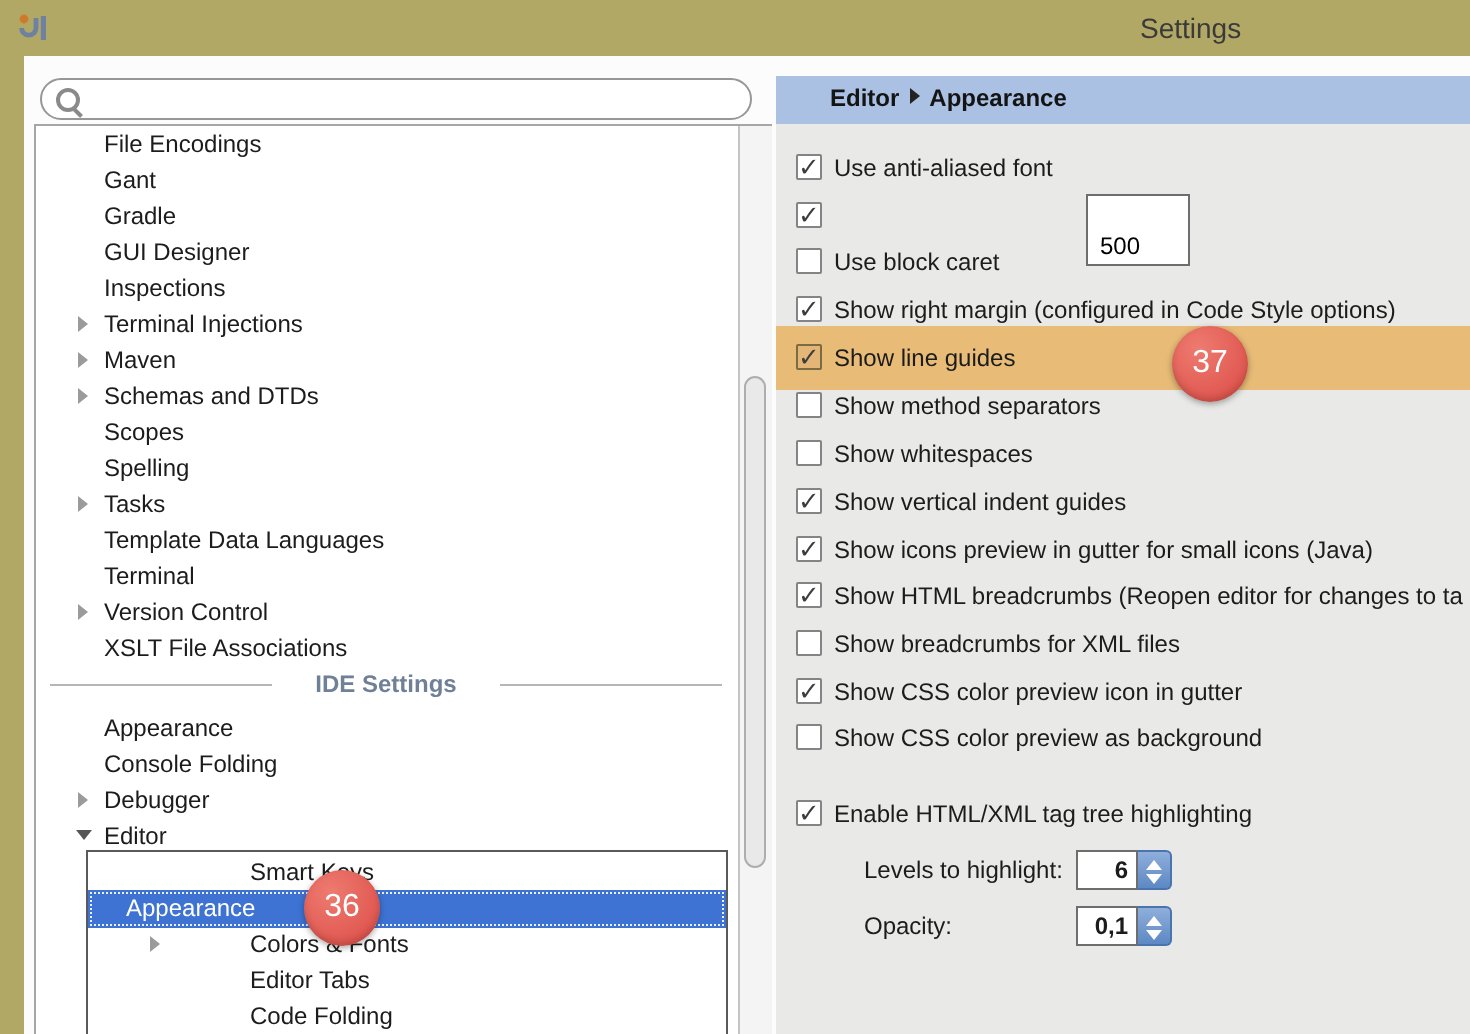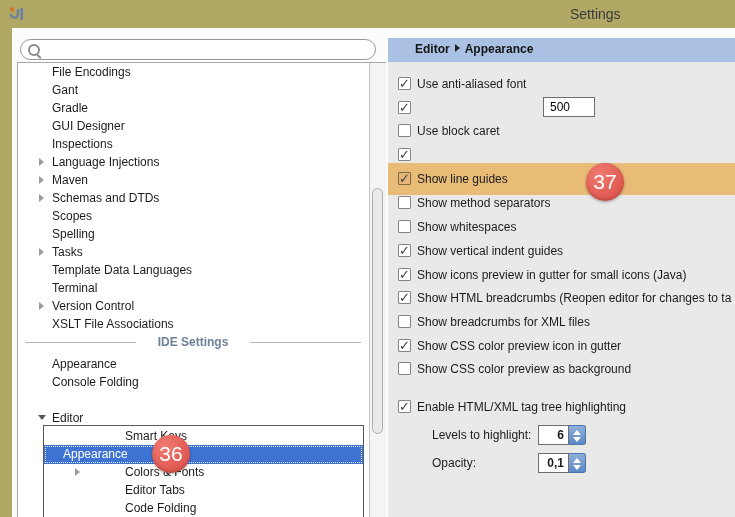--- a/index.html
+++ b/index.html
@@ -56,35 +56,35 @@
        border-top:4px solid transparent;border-bottom:4px solid transparent;border-left:5px solid #222;}
   .hlband{position:absolute;left:0;top:125px;width:347px;height:32px;background:#e8bb77;}
 
   .crow{position:absolute;left:0;height:18px;line-height:18px;width:347px;white-space:nowrap;z-index:3;}
   .cb{position:absolute;left:10px;top:2px;width:13px;height:13px;background:#fff;border:1px solid #848484;
       border-radius:1px;box-sizing:border-box;}
   .cb.checked::after{content:"✓";position:absolute;left:0px;top:-3px;font-size:13px;font-weight:bold;color:#3d3d3d;}
   .cb.hl{background:#e3b577;border-color:#7a6b42;}
   .clabel{position:absolute;left:29px;}
   .tinput{position:absolute;left:155px;top:-2px;width:44px;height:18px;border:1px solid #6e6e6e;
-      background:#fff;font:12px "Liberation Sans",sans-serif;padding:0 0 0 6px;box-sizing:content-box;}
+      background:#fff;font:12px "Liberation Sans",sans-serif;padding:16px 0 0 6px;box-sizing:content-box;}
   .slabel{position:absolute;left:44px;}
   .sfield{position:absolute;left:150px;top:-1px;width:31px;height:20px;background:#fff;border:1px solid #6e6e6e;
       box-sizing:border-box;text-align:right;line-height:18px;padding-right:4px;font-weight:bold;}
   .sbtns{position:absolute;left:181px;top:-1px;width:17px;height:20px;background:linear-gradient(#8fafdb,#5d88c4);
       border:1px solid #4a74ad;border-left:none;border-radius:0 3px 3px 0;box-sizing:border-box;}
   .sb{position:absolute;left:4px;width:0;height:0;}
   .sb.up{top:4px;border-left:4px solid transparent;border-right:4px solid transparent;border-bottom:5px solid #fff;}
   .sb.dn{top:11px;border-left:4px solid transparent;border-right:4px solid transparent;border-top:5px solid #fff;}
 
   
   .badge{position:absolute;width:38px;height:38px;border-radius:50%;z-index:50;
       background:radial-gradient(circle at 35% 30%, #ee7b70, #da4a44);
       box-shadow:0 1px 3px rgba(0,0,0,0.35), inset 0 -2px 3px rgba(0,0,0,0.15);
-      color:#fff;font-size:21px;text-align:center;line-height:38px;}
+      color:#fff;font-size:16px;text-align:center;line-height:38px;}
 </style>
 </head>
 <body>
 
 <div id="app">
 
   <div class="titlebar">
     <svg class="app-icon" viewBox="0 0 18 18">
       <circle cx="4" cy="4.5" r="2.2" fill="#cf7a2a"></circle>
       <path d="M10 4 v5 a3.6 3.6 0 0 1 -7.2 0" fill="none" stroke="#6e81a0" stroke-width="2.4"></path>
@@ -110,21 +110,21 @@
         <span class="tlabel">Gradle</span>
       </div>
     <div class="trow" style="top:54px">
         <span class="tlabel">GUI Designer</span>
       </div>
     <div class="trow" style="top:72px">
         <span class="tlabel">Inspections</span>
       </div>
     <div class="trow" style="top:90px">
         <span class="arr"></span>
-        <span class="tlabel">Language Injections</span>
+        <span class="tlabel">Terminal Injections</span>
       </div>
     <div class="trow" style="top:108px">
         <span class="arr"></span>
         <span class="tlabel">Maven</span>
       </div>
     <div class="trow" style="top:126px">
         <span class="arr"></span>
         <span class="tlabel">Schemas and DTDs</span>
       </div>
     <div class="trow" style="top:144px">
@@ -156,20 +156,24 @@
         <span class="stext">IDE Settings</span>
         <span class="line"></span>
     </div>
 
     <div class="trow" style="top:292px">
         <span class="tlabel">Appearance</span>
       </div>
     <div class="trow" style="top:310px">
         <span class="tlabel">Console Folding</span>
       </div>
+    <div class="trow" style="top:328px">
+        <span class="arr"></span>
+        <span class="tlabel">Debugger</span>
+      </div>
     <div class="trow" style="top:346px">
         <span class="arr dark"></span>
         <span class="tlabel">Editor</span>
       </div>
 
     <div class="subbox"></div>
     <div class="subrow" style="top:364px">
         <span class="sublabel">Smart Keys</span>
       </div>
     <div class="sel">
@@ -205,20 +209,21 @@
     <div class="crow" style="top:61px">
       <span class="cb checked"></span>
       <input class="tinput" value="500" style="">
     </div>
     <div class="crow" style="top:84px">
       <span class="cb"></span>
       <span class="clabel">Use block caret</span>
     </div>
     <div class="crow" style="top:108px">
       <span class="cb checked"></span>
+      <span class="clabel">Show right margin (configured in Code Style options)</span>
     </div>
     <div class="crow" style="top:132px">
       <span class="cb checked hl"></span>
       <span class="clabel">Show line guides</span>
     </div>
     <div class="crow" style="top:156px">
       <span class="cb"></span>
       <span class="clabel">Show method separators</span>
     </div>
     <div class="crow" style="top:180px">

